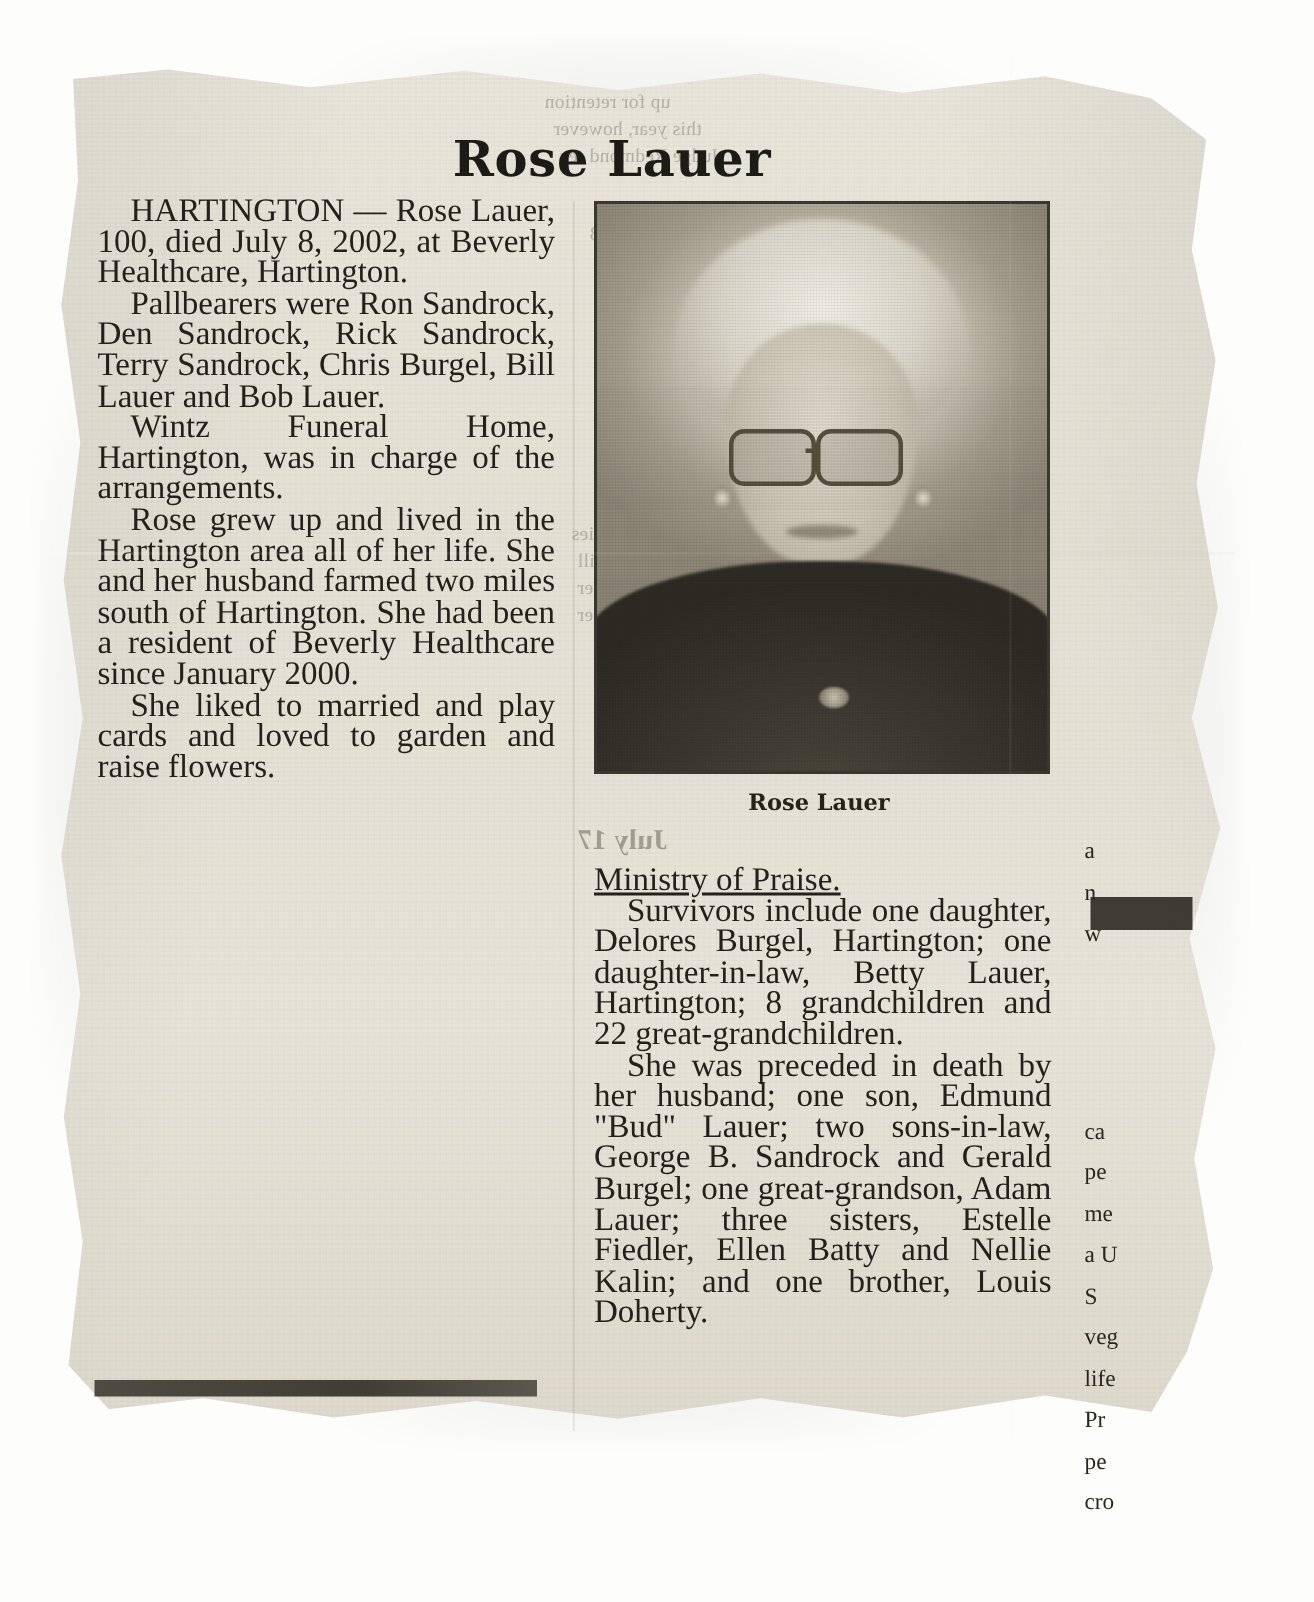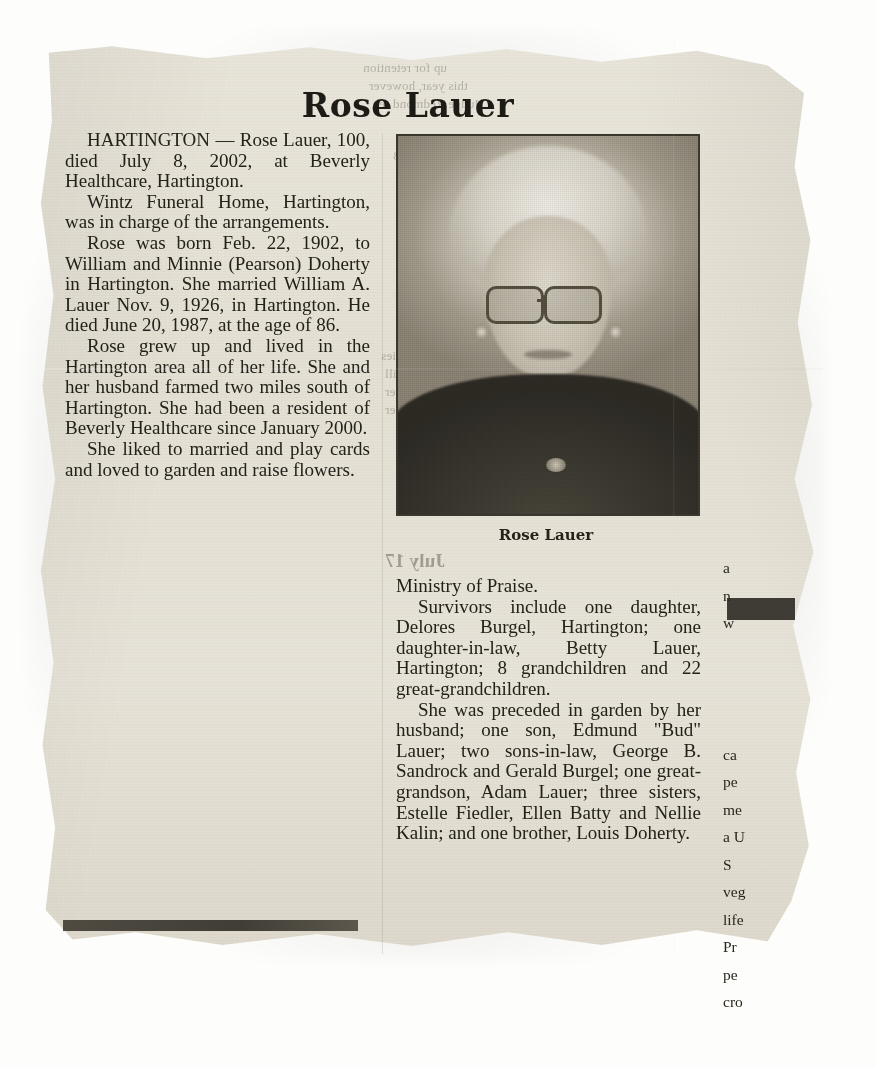--- a/index.html
+++ b/index.html
@@ -86,31 +86,31 @@
     text-align: center;
     font-family: "DejaVu Serif", serif;
     font-weight: bold;
     font-size: 33px;
     letter-spacing: 0.5px;
     color: #1d1b16;
   }
 
   .col {
     position: absolute;
-    font-size: 19px;
+    font-size: 22px;
     line-height: 20.6px;
     text-align: justify;
     text-justify: inter-word;
     color: #24211b;
   }
   .col p {
     margin: 0 0 0 0;
     text-indent: 22px;
   }
-  .col p.noindent { text-indent: 0; }
+  .col p.noindent { text-indent: 0; text-decoration: underline; }
 
   #col-left  { left: 32px;  top: 92px;  width: 305px; }
   #col-right { left: 363px; top: 538px; width: 305px; }
 
   
   #photo-frame {
     position: absolute;
     left: 363px; top: 96px;
     width: 300px; height: 378px;
     border: 2px solid #3a372f;
@@ -273,30 +273,30 @@
         <div id="mouth"></div>
         <div id="body"></div>
         <div id="brooch"></div>
         <div id="halftone"></div>
       </div>
     </div>
     <div id="photo-caption">Rose Lauer</div>
 
     <div class="col" id="col-left">
       <p>HARTINGTON — Rose Lauer, 100, died July 8, 2002, at Beverly Healthcare, Hartington.</p>
+      <p>Pallbearers were Ron Sandrock, Den Sandrock, Rick Sandrock, Terry Sandrock, Chris Burgel, Bill Lauer and Bob Lauer.</p>
       <p>Wintz Funeral Home, Hartington, was in charge of the arrangements.</p>
-      <p>Rose was born Feb. 22, 1902, to William and Minnie (Pearson) Doherty in Hartington. She married William A. Lauer Nov. 9, 1926, in Hartington. He died June 20, 1987, at the age of 86.</p>
       <p>Rose grew up and lived in the Hartington area all of her life. She and her husband farmed two miles south of Hartington. She had been a resident of Beverly Healthcare since January 2000.</p>
       <p>She liked to married and play cards and loved to garden and raise flowers.</p>
     </div>
 
     <div class="col" id="col-right">
       <p class="noindent">Ministry of Praise.</p>
       <p>Survivors include one daughter, Delores Burgel, Hartington; one daughter-in-law, Betty Lauer, Hartington; 8 grandchildren and 22 great-grandchildren.</p>
-      <p>She was preceded in garden by her husband; one son, Edmund "Bud" Lauer; two sons-in-law, George B. Sandrock and Gerald Burgel; one great-grandson, Adam Lauer; three sisters, Estelle Fiedler, Ellen Batty and Nellie Kalin; and one brother, Louis Doherty.</p>
+      <p>She was preceded in death by her husband; one son, Edmund "Bud" Lauer; two sons-in-law, George B. Sandrock and Gerald Burgel; one great-grandson, Adam Lauer; three sisters, Estelle Fiedler, Ellen Batty and Nellie Kalin; and one brother, Louis Doherty.</p>
     </div>
 
     <div id="sliver">
       <div style="height:424px;"></div>
       <p>a</p>
       <p>n</p>
       <p>w</p>
       <div style="height:104px;"></div>
       <p>ca</p>
       <p>pe</p>

